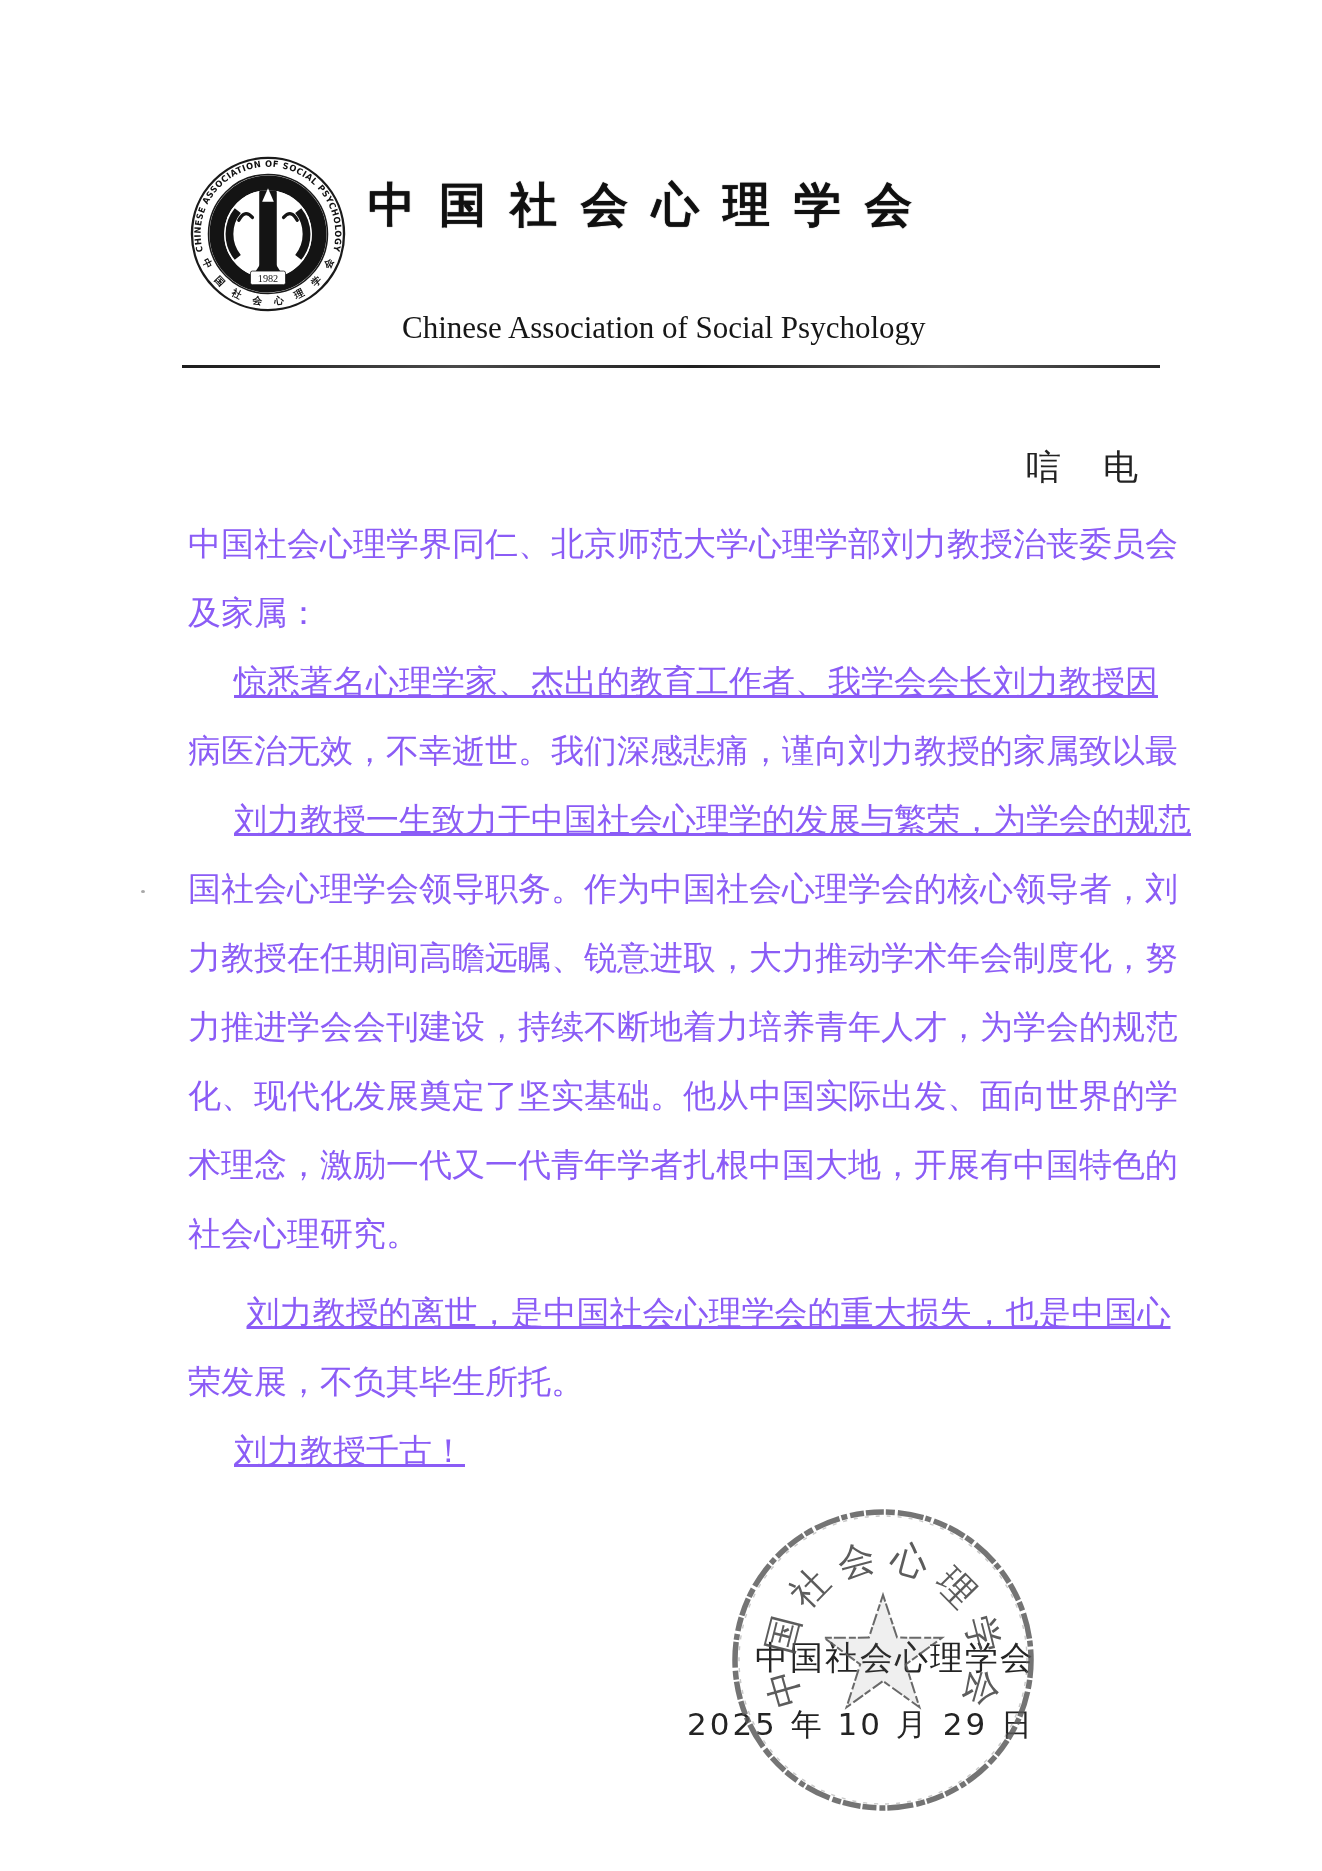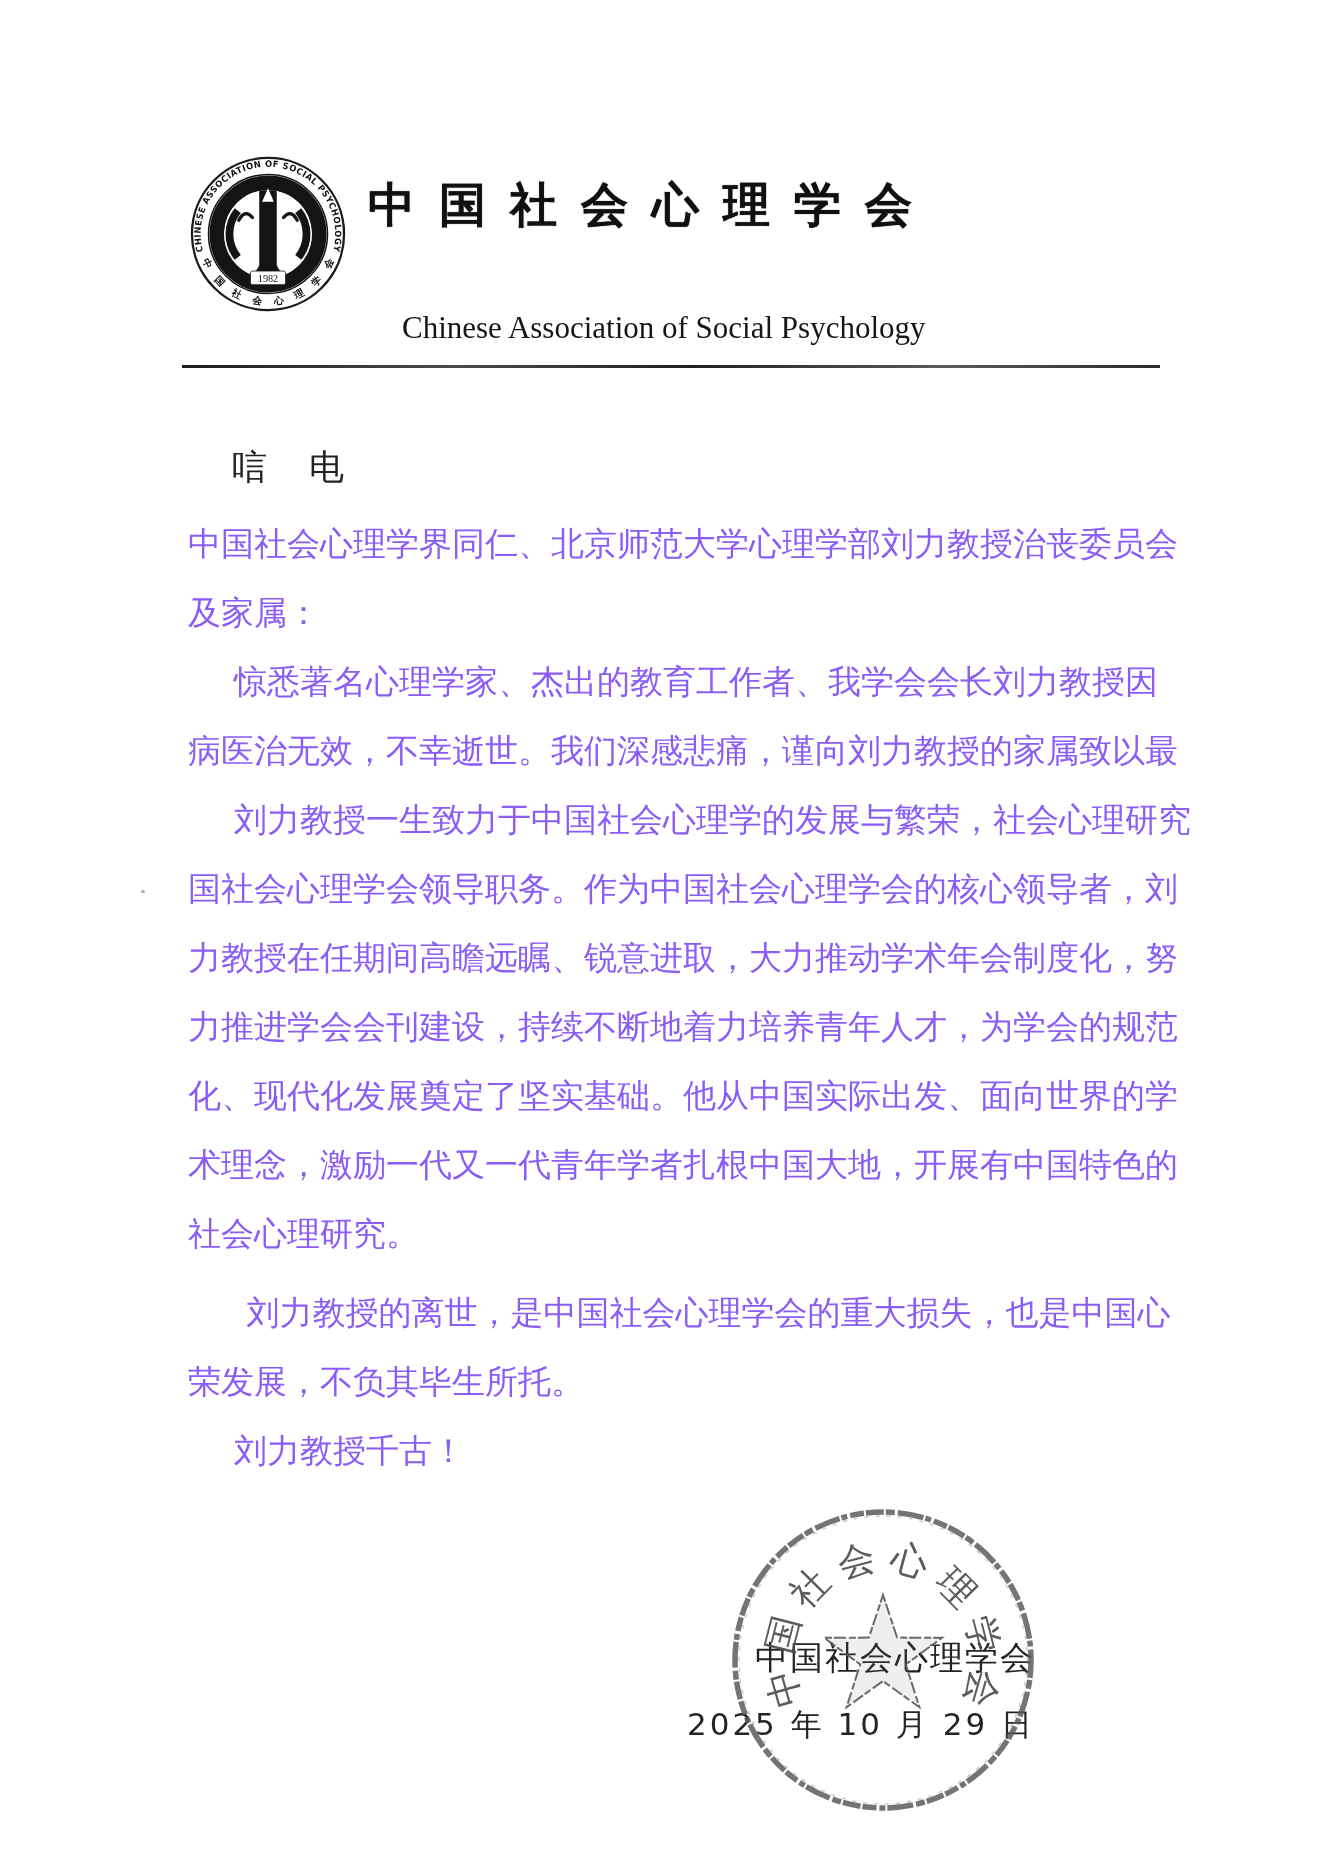--- a/index.html
+++ b/index.html
@@ -25,29 +25,29 @@
     font-family:"Liberation Serif","DejaVu Serif",serif;
     font-size:31px;color:#161616;white-space:nowrap;
   }
   .rule{
     position:absolute;left:182px;top:365px;width:978px;height:3px;
     background:linear-gradient(90deg,#1c1c1c 0%,#4a4a4a 28%,#202020 52%,#5a5a5a 78%,#2a2a2a 100%);
   }
   
   .title{
     position:absolute;left:190px;top:444px;width:990px;
-    text-align:left;font-size:35px;color:#222;
+    text-align:right;font-size:35px;color:#222;
     letter-spacing:42px;text-indent:42px;white-space:nowrap;
   }
   .body{
     position:absolute;left:188px;top:509px;width:995px;
     font-size:33px;line-height:69px;color:#8b5cf6;
   }
   .line{white-space:nowrap;}
-  .line.indent{text-indent:46px;}
+  .line.indent{text-indent:46px;text-decoration:underline;}
   .line.gap{margin-top:10px;text-align:center;}
   .sig-block{
     position:absolute;left:190px;width:845px;text-align:right;
     white-space:nowrap;color:#242424;
   }
   .signature{top:1636px;font-size:33px;letter-spacing:2px;}
   .date{top:1704px;font-size:31px;letter-spacing:3px;}
   
   .seal{position:absolute;left:728px;top:1505px;width:310px;height:310px;
         pointer-events:none;opacity:.92;}
@@ -101,21 +101,21 @@
   <div class="org-cn">中国社会心理学会</div>
   <div class="org-en">Chinese Association of Social Psychology</div>
   <div class="rule"></div>
 
   <div class="title">唁电</div>
   <div class="body" id="letter-body">
       <div class="line">中国社会心理学界同仁、北京师范大学心理学部刘力教授治丧委员会</div>
       <div class="line">及家属：</div>
       <div class="line indent">惊悉著名心理学家、杰出的教育工作者、我学会会长刘力教授因</div>
       <div class="line">病医治无效，不幸逝世。我们深感悲痛，谨向刘力教授的家属致以最</div>
-      <div class="line indent">刘力教授一生致力于中国社会心理学的发展与繁荣，社会心理研究</div>
+      <div class="line indent">刘力教授一生致力于中国社会心理学的发展与繁荣，为学会的规范</div>
       <div class="line">国社会心理学会领导职务。作为中国社会心理学会的核心领导者，刘</div>
       <div class="line">力教授在任期间高瞻远瞩、锐意进取，大力推动学术年会制度化，努</div>
       <div class="line">力推进学会会刊建设，持续不断地着力培养青年人才，为学会的规范</div>
       <div class="line">化、现代化发展奠定了坚实基础。他从中国实际出发、面向世界的学</div>
       <div class="line">术理念，激励一代又一代青年学者扎根中国大地，开展有中国特色的</div>
       <div class="line">社会心理研究。</div>
       <div class="line indent gap">刘力教授的离世，是中国社会心理学会的重大损失，也是中国心</div>
       <div class="line">荣发展，不负其毕生所托。</div>
       <div class="line indent">刘力教授千古！</div>
     </div>

